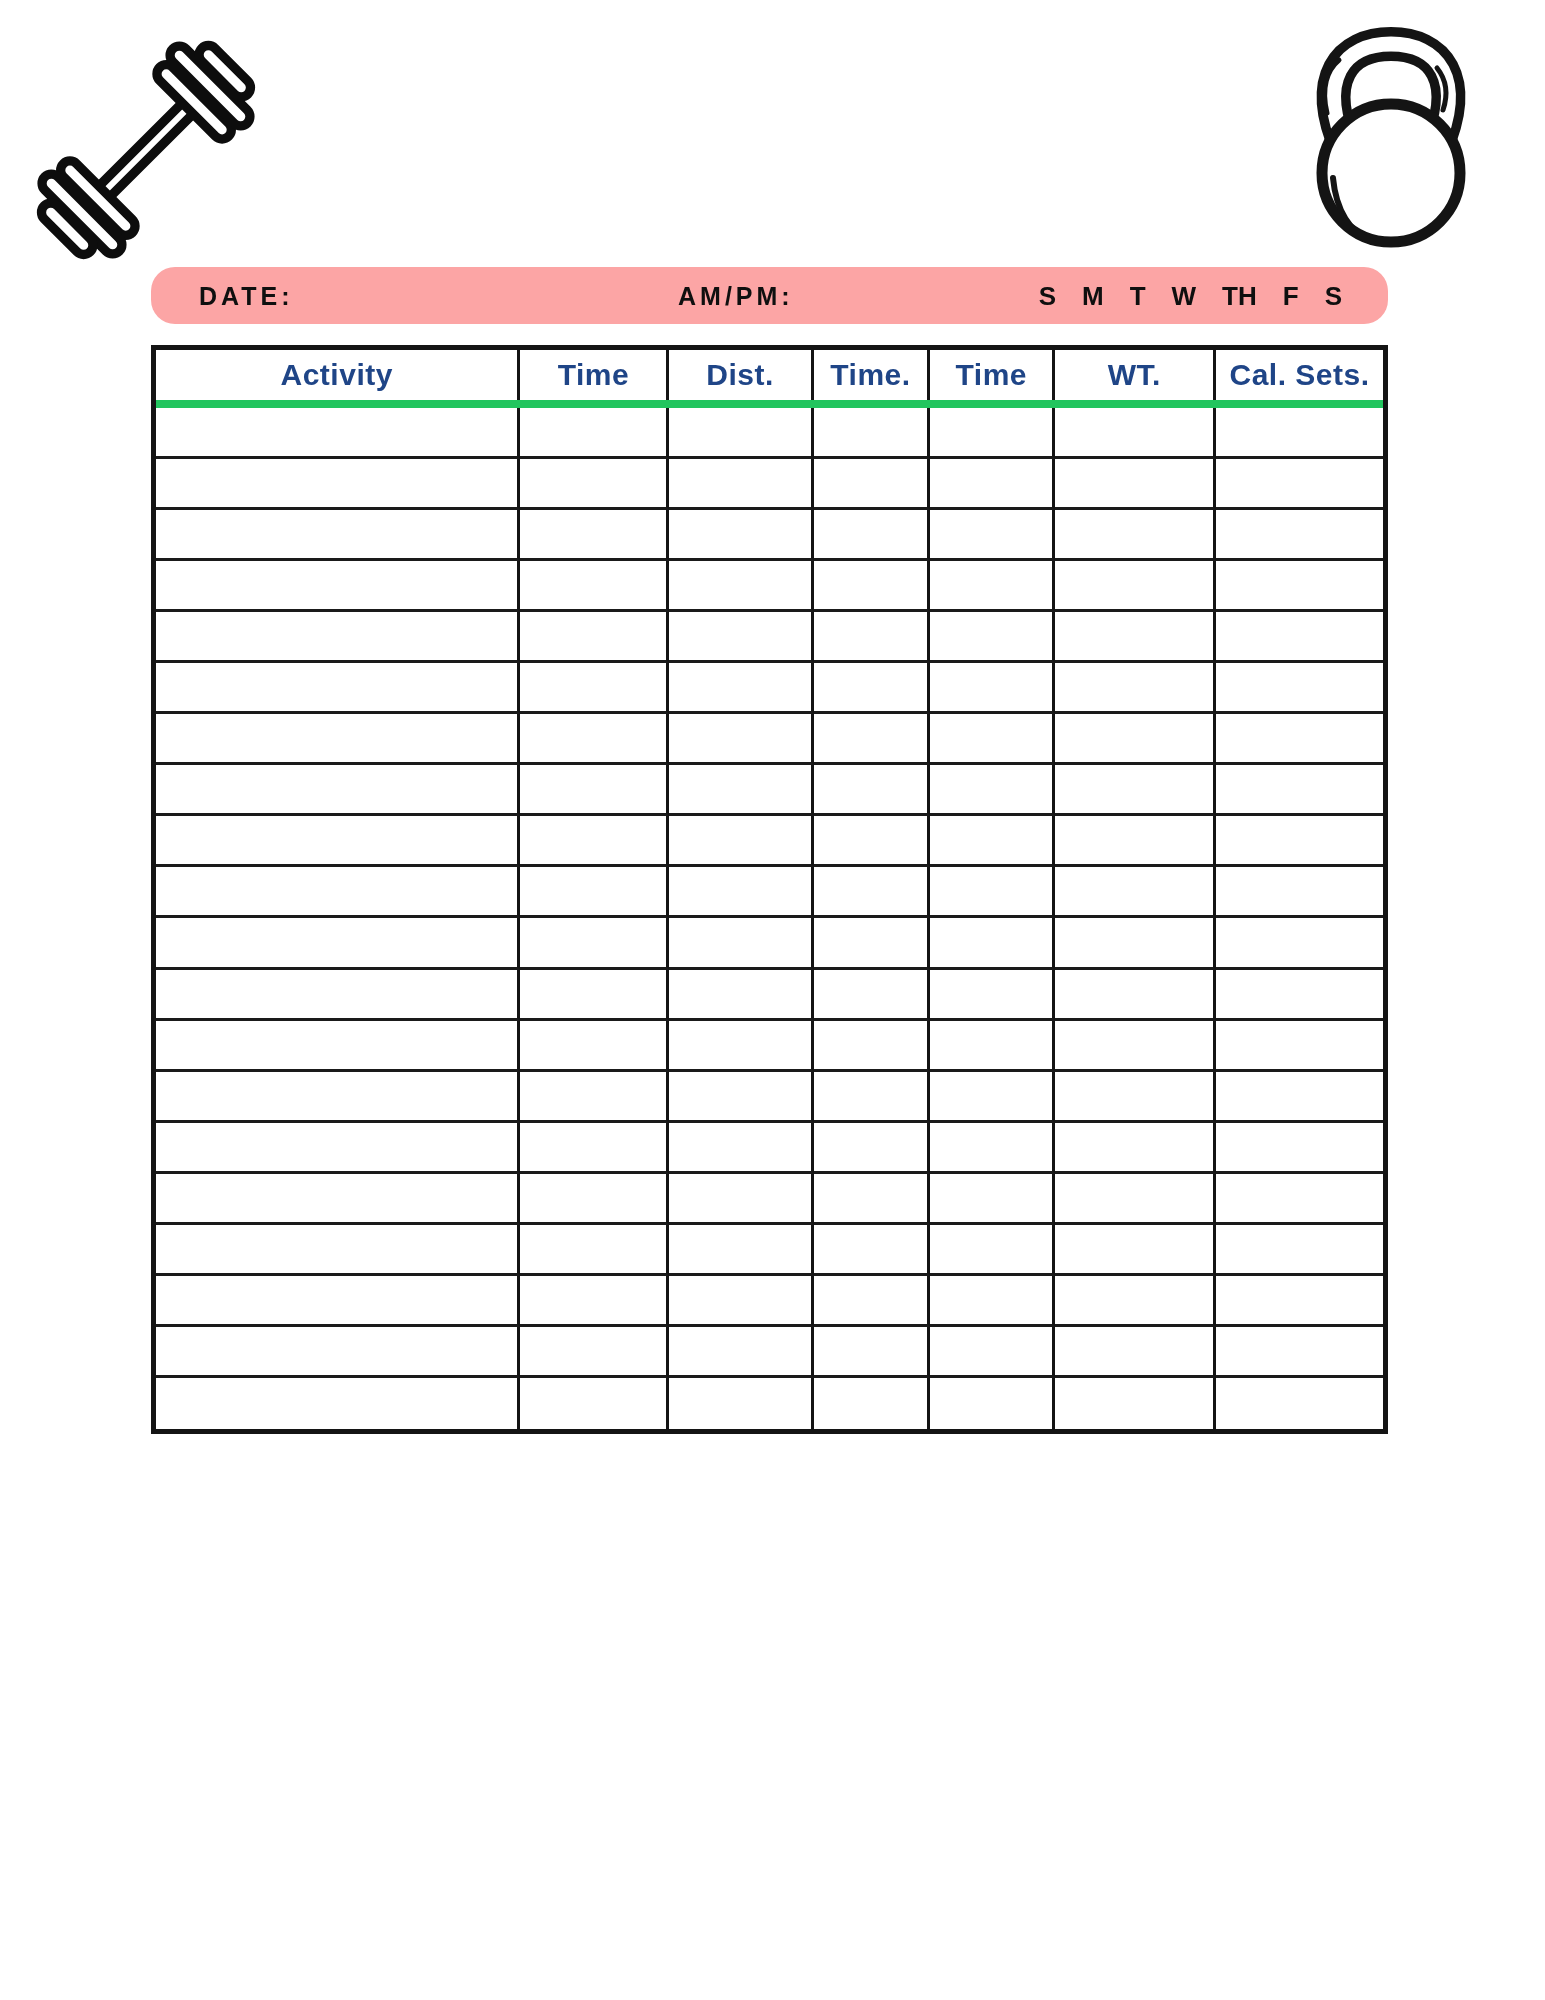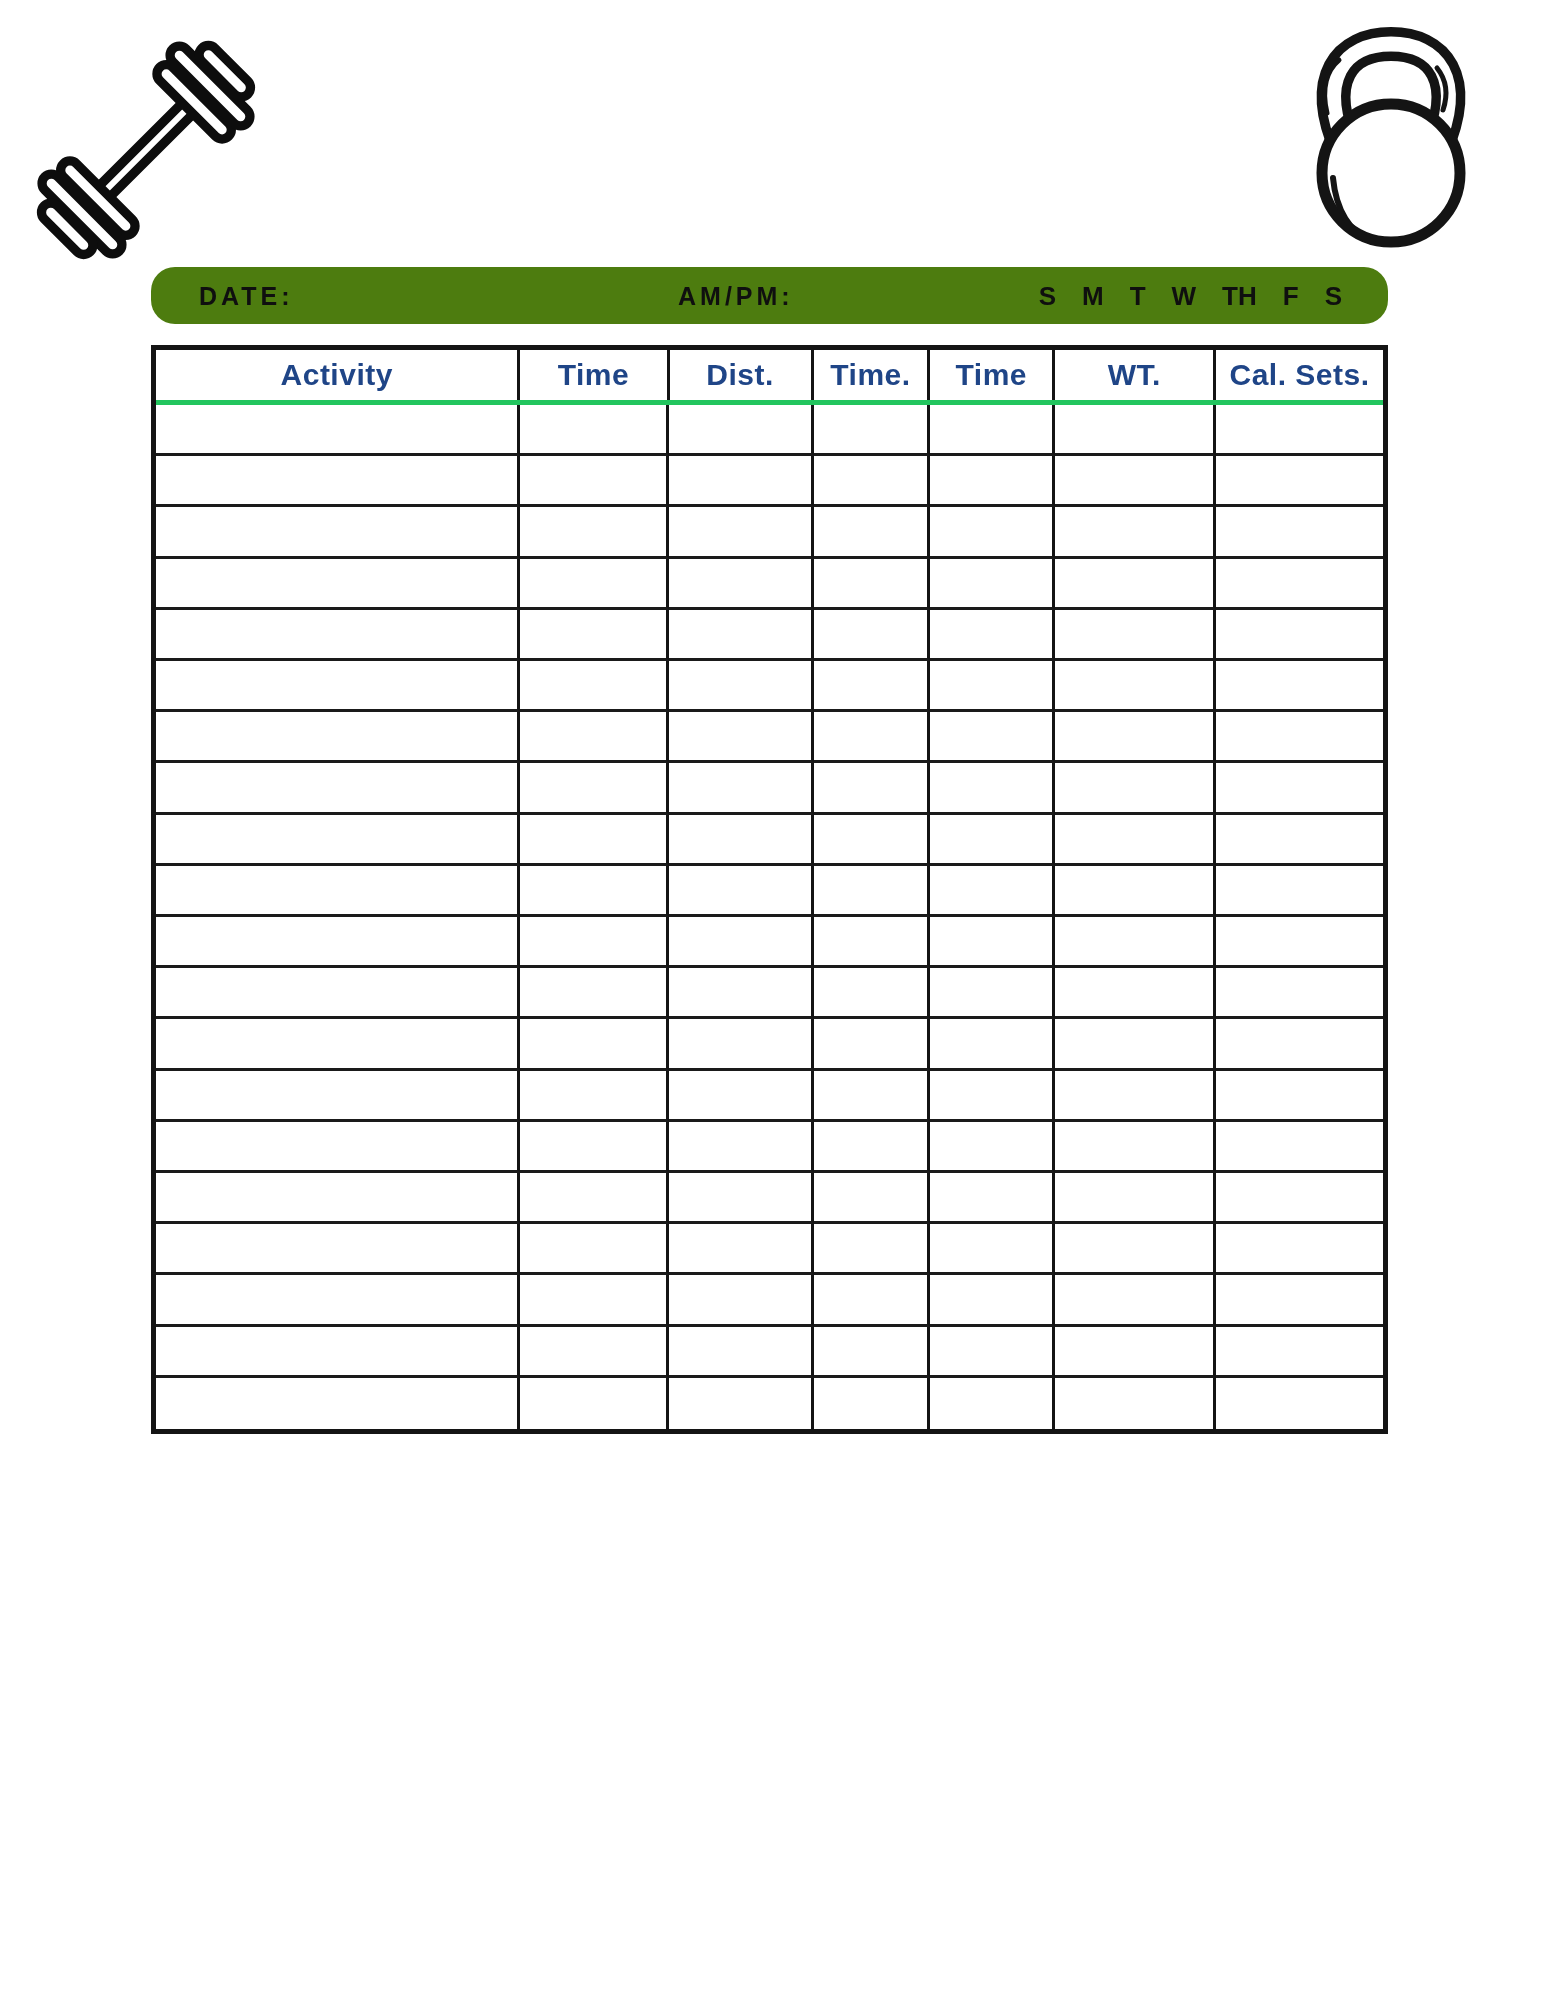--- a/index.html
+++ b/index.html
@@ -12,21 +12,21 @@
   .kettlebell{position:absolute;left:1303px;top:18px;width:180px;height:240px;}
   .title{
     position:absolute;left:285px;top:88px;width:990px;height:120px;
     display:flex;align-items:center;justify-content:center;
     font-size:100px;font-weight:bold;letter-spacing:16px;word-spacing:12px;
     color:#1e3d7b;white-space:nowrap;line-height:1;
   }
   
   .info-bar{
     position:absolute;left:151px;top:267px;width:1237px;height:57px;
-    background:#4d7c0f;
+    background:#fca5a5;
     border-radius:24px;
   }
   .bar-label{
     position:absolute;top:50%;transform:translateY(-50%);
     font-size:25px;font-weight:bold;letter-spacing:4px;color:#0f0f0f;white-space:nowrap;
   }
   .date-label{left:48px;}
   .ampm-label{left:527px;text-align:right;}
   .blank-input{position:absolute;top:8px;height:41px;}
   .date-input{left:310px;width:200px;}
@@ -35,21 +35,21 @@
     position:absolute;right:46px;top:50%;transform:translateY(-50%);
     display:flex;gap:26px;font-size:26px;font-weight:bold;color:#0f0f0f;
   }
   
   .log-table{
     position:absolute;left:151px;top:345px;width:1237px;height:1089px;
     border:5px solid #141414;box-sizing:border-box;
     display:flex;flex-direction:column;background:#ffffff;
   }
   .table-header-row{
-    display:flex;flex:0 0 50px;border-bottom:5px solid #22c55e;justify-content:center;
+    display:flex;flex:0 0 50px;border-bottom:8px solid #22c55e;
   }
   .th{
     box-sizing:border-box;border-right:3px solid #141414;
     display:flex;align-items:center;justify-content:center;
     color:#1f4587;font-weight:bold;font-size:30px;letter-spacing:0.5px;white-space:nowrap;
   }
   .th:last-child{border-right:none;}
   .table-body{flex:1;display:flex;flex-direction:column;}
   .tr{flex:1;display:flex;}
   .td{box-sizing:border-box;border-right:3px solid #141414;border-bottom:3px solid #1a1a1a;}

